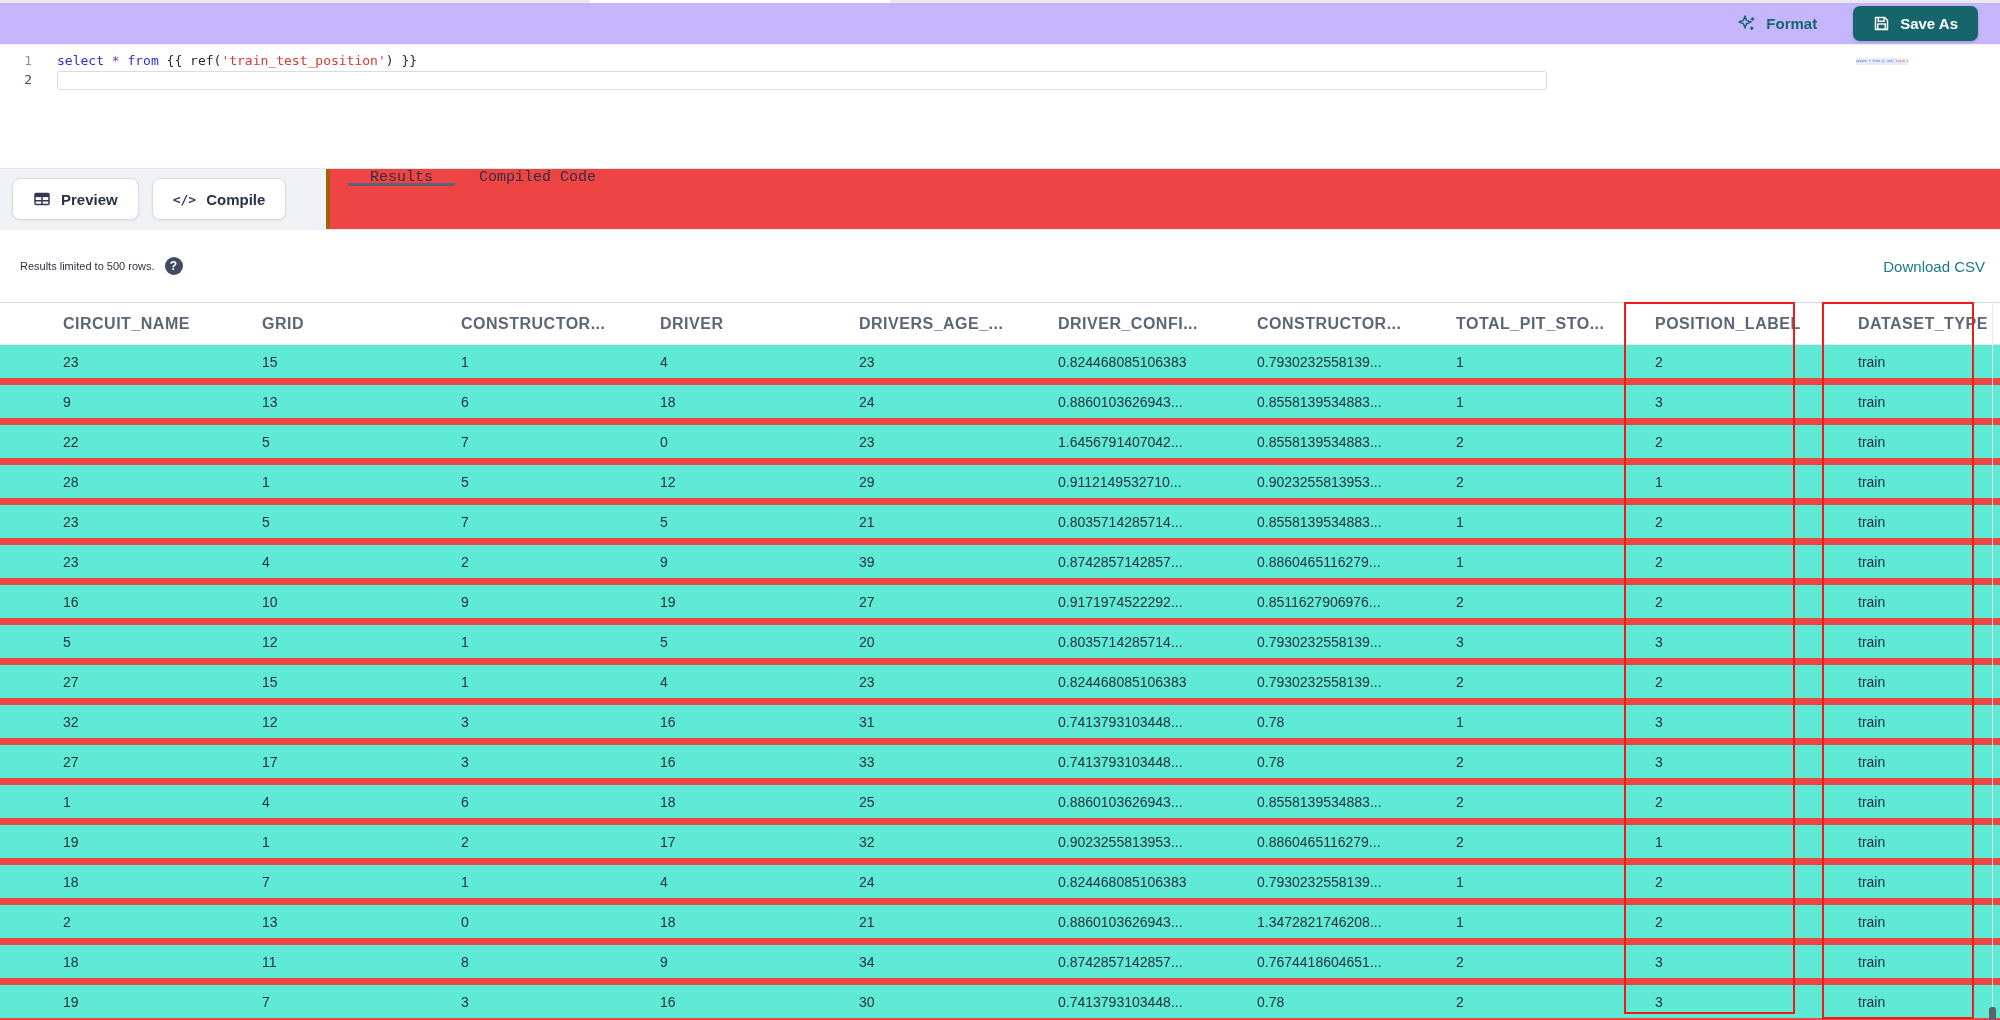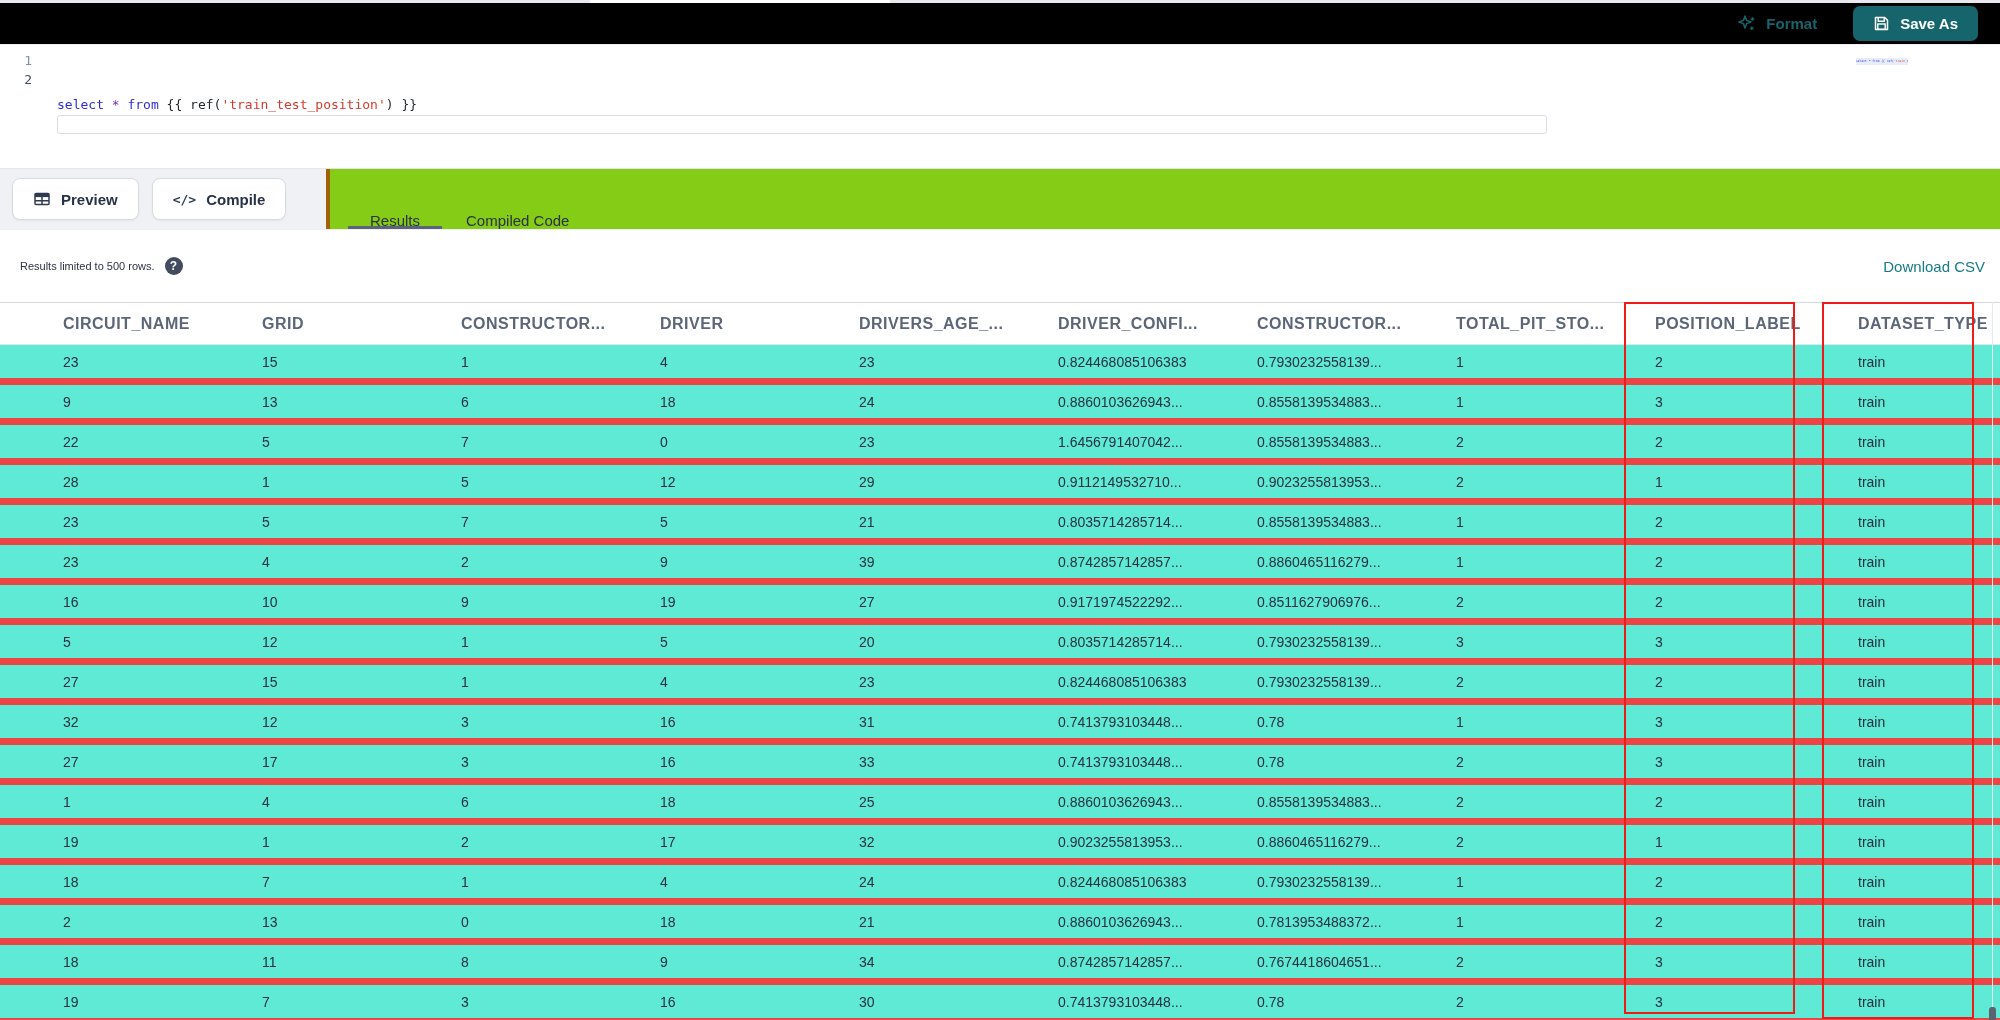--- a/index.html
+++ b/index.html
@@ -5,55 +5,55 @@
   * { box-sizing: border-box; margin: 0; padding: 0; }
   html,body { width:2000px; height:1020px; overflow:hidden; background:#fff;
     font-family:"Liberation Sans", sans-serif; }
   .screen { position:relative; width:2000px; height:1020px; }
 
   
   .tabstrip { position:relative; height:3px; background:#e7e9ee; }
   .tabstrip .tab-gap { position:absolute; left:590px; width:300px; top:0; bottom:0; background:#fff; }
 
   
-  .header { height:42px; background:#000000; border-bottom:1px solid #eef0f4;
+  .header { height:42px; background:#c4b5fd; border-bottom:1px solid #eef0f4;
     display:flex; align-items:center; justify-content:flex-end; gap:36px; padding:0 22px; }
   .format-btn { display:flex; align-items:center; gap:9px; color:var(--accent,#17656c);
     font-size:15px; font-weight:600; cursor:pointer; }
   .saveas { display:flex; align-items:center; gap:10px; background:var(--accent,#17656c);
     color:#fff; border:none; border-radius:7px; height:35px; padding:0 20px;
     font-size:15px; font-weight:600; font-family:inherit; cursor:pointer;
     box-shadow:0 1px 3px rgba(0,0,0,.2); }
 
   
   .editor { position:relative; height:123px; background:#fff; display:flex; }
   .gutter { width:40px; padding-top:6px; text-align:right;
     font-family:"DejaVu Sans Mono", monospace; font-size:13px; }
   .gutter .ln { height:19px; line-height:19px; padding-right:8px; }
   .ln1 { color:#7f93a2; }
   .ln2 { color:#3f4a5c; }
   .code-area { flex:1; padding-top:6px; padding-left:17px; }
   .code-line { height:19px; line-height:19px; white-space:pre;
-    font-family:"DejaVu Sans Mono", monospace; font-size:13px; color:#24292e;margin-top:44px; }
+    font-family:"DejaVu Sans Mono", monospace; font-size:13px; color:#24292e; }
   .tk-kw { color:#2d2dd4; }
   .tk-op { color:#8033c9; }
   .tk-str { color:#d6392e; }
   .tk-pl { color:#24292e; }
   .line2-box { margin-top:1px; height:19px; width:1490px; border:1px solid #d8dce3;
     border-radius:3px; background:#fff; }
   .minimap { position:absolute; top:13px; left:1856px; width:52px; height:7px;
     background:#e7eefb; overflow:hidden; white-space:nowrap;
     font-family:"DejaVu Sans Mono", monospace; font-size:3px; line-height:7px; }
   .mm-b { color:#2d2dd4; } .mm-r { color:#d6392e; }
 
   
   .action-strip { display:flex; height:62px; border-top:1px solid #e3e5ea; border-bottom:1px solid #eceef1; }
   .strip-left { width:330px; background:#eff1f4; border-right:4px solid #a16207;
     display:flex; align-items:center; gap:13px; padding-left:12px; }
-  .strip-right { flex:1; background:#84cc16; display:flex; align-items:flex-end; padding-left:18px; }
+  .strip-right { flex:1; background:#ef4444; display:flex; align-items:flex-start; padding-left:18px;font-family:Liberation Mono, monospace; }
   .act-btn { display:flex; align-items:center; gap:10px; height:42px; padding:0 20px;
     background:#fff; border:1px solid #d8dbe0; border-radius:8px; font-family:inherit;
     font-size:15px; font-weight:600; color:#273246; cursor:pointer;
     box-shadow:0 1px 2px rgba(0,0,0,.05); }
   .code-glyph { font-family:"DejaVu Sans Mono", monospace; font-weight:700; font-size:13px; color:#303b52; }
   .tab { position:relative; display:flex; align-items:center; padding:0 22px;
     font-size:15px; font-weight:500; color:#2b3242; cursor:pointer; margin-right:2px; }
   .tab .underline { display:none; }
   .tab.active .underline { display:block; position:absolute; left:0; right:0; bottom:0;
     height:3px; background:#5b6577; }
@@ -345,21 +345,21 @@
           <div class="tcell">2</div>
           <div class="tcell">train</div>
         </div>
         <div class="grid-row trow">
           <div class="tcell">2</div>
           <div class="tcell">13</div>
           <div class="tcell">0</div>
           <div class="tcell">18</div>
           <div class="tcell">21</div>
           <div class="tcell">0.8860103626943...</div>
-          <div class="tcell">0.7813953488372...</div>
+          <div class="tcell">1.3472821746208...</div>
           <div class="tcell">1</div>
           <div class="tcell">2</div>
           <div class="tcell">train</div>
         </div>
         <div class="grid-row trow">
           <div class="tcell">18</div>
           <div class="tcell">11</div>
           <div class="tcell">8</div>
           <div class="tcell">9</div>
           <div class="tcell">34</div>

